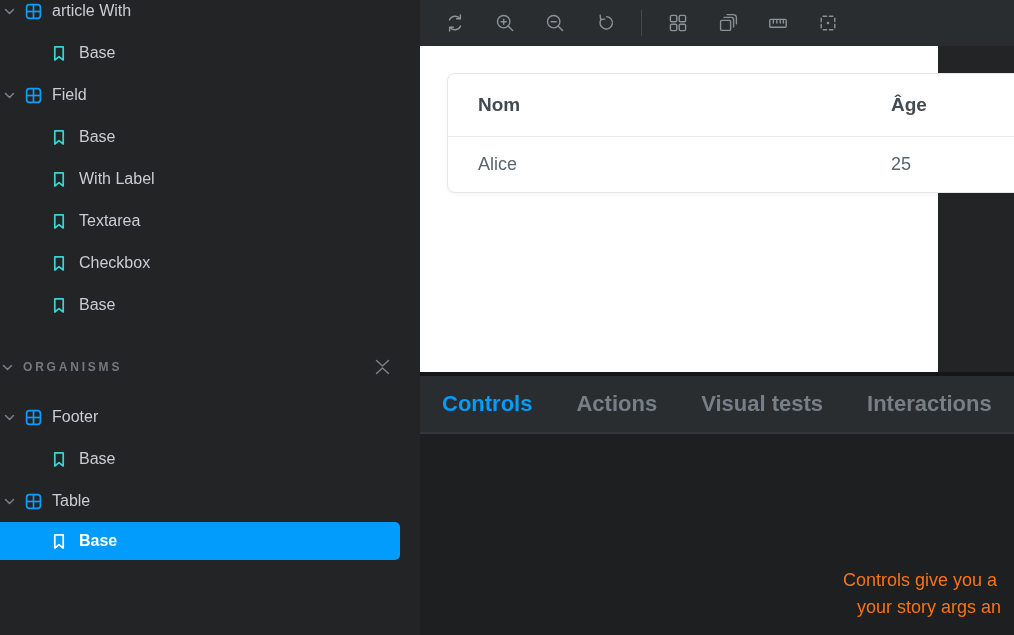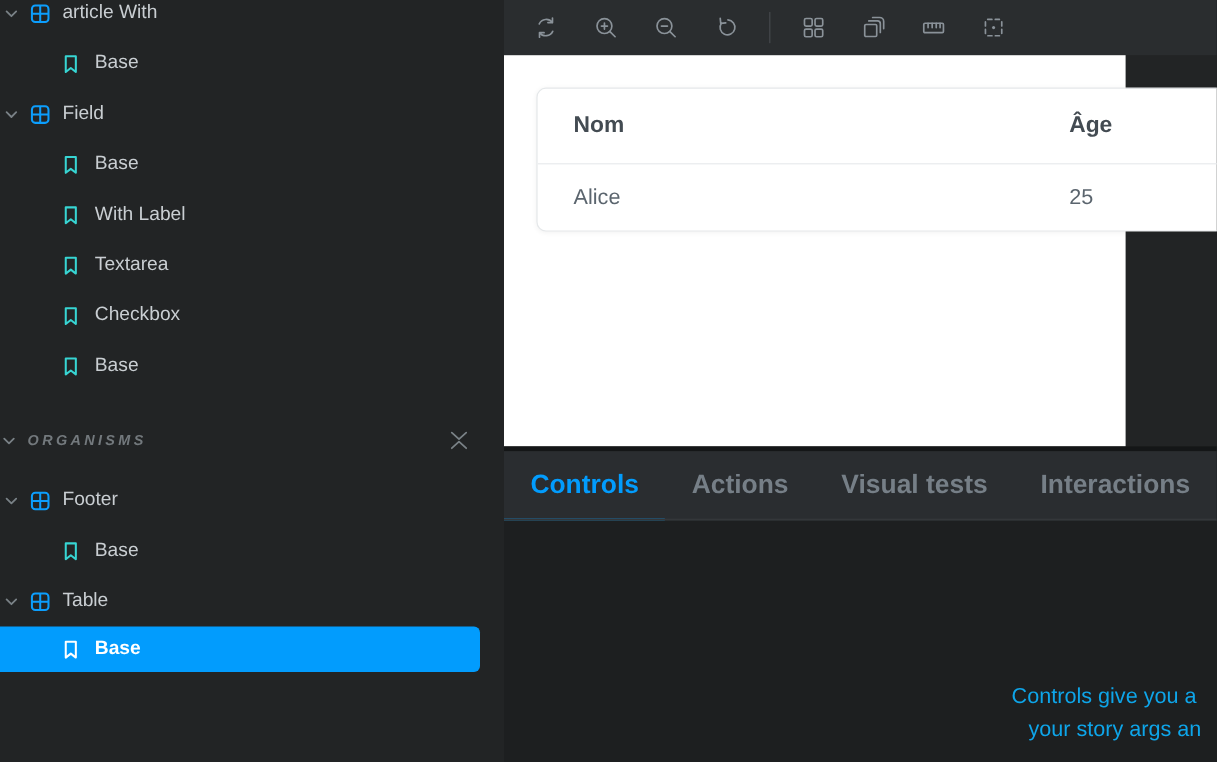--- a/index.html
+++ b/index.html
@@ -9,21 +9,21 @@
 
   
   .sidebar{position:absolute;left:0;top:0;width:420px;height:635px;background:#222425;overflow:hidden;}
   .tree{margin-top:-10px;}
   .srow{height:42px;display:flex;align-items:center;color:#C9CED2;font-size:16px;cursor:pointer;}
   .srow .chev{margin-left:4px;flex:0 0 auto;}
   .srow .comp-icon{margin-left:10px;flex:0 0 auto;}
   .srow.comp .label{margin-left:10px;}
   .srow.story .bookmark{margin-left:52px;flex:0 0 auto;}
   .srow.story .label{margin-left:13px;}
-  .section-row{margin-top:20px;height:42px;display:flex;align-items:center;position:relative;cursor:pointer;font-style:italic;}
+  .section-row{margin-top:20px;height:42px;display:flex;align-items:center;position:relative;cursor:pointer;}
   .section-row .chev{margin-left:2px;}
   .section-label{margin-left:10px;font-size:12px;font-weight:700;letter-spacing:2.8px;color:#73797D;}
   .collapse-btn{position:absolute;right:27px;top:50%;transform:translateY(-50%);
                 background:none;border:none;padding:2px;cursor:pointer;line-height:0;}
   .footer-gap{margin-top:8px;}
   .srow.selected{height:38px;width:400px;background:#029CFD;border-radius:0 5px 5px 0;
                  color:#FFFFFF;font-weight:700;}
 
   
   .toolbar{position:absolute;left:420px;top:0;width:594px;height:46px;background:#2A2D2F;
@@ -46,21 +46,21 @@
   
   .separator{position:absolute;left:420px;top:372px;width:594px;height:4px;background:#141617;}
   .tabbar{position:absolute;left:420px;top:376px;width:594px;height:56px;background:#2A2D30;display:flex;}
   .tabbar-border{position:absolute;left:420px;top:432px;width:594px;height:2px;background:#34373A;}
   .tab{display:flex;align-items:center;padding:0 22px;font-size:22px;font-weight:700;color:#767F87;
        position:relative;cursor:pointer;background:none;border:none;font-family:inherit;}
   .tab.active{color:#029CFD;}
   .tab-underline{position:absolute;left:0;right:0;bottom:-3px;height:3px;background:#029CFD;}
   .panel{position:absolute;left:420px;top:434px;width:594px;height:201px;background:#1D1F20;}
   .empty{position:absolute;left:843px;top:567px;font-size:18px;line-height:27px;
-         color:#0ea5e9;white-space:nowrap;}
+         color:#f97316;white-space:nowrap;}
   .empty .l2{margin-left:14px;}
 </style>
 </head>
 <body>
 
 <div id="app">
 
   <nav class="sidebar">
     <div class="tree">
 

